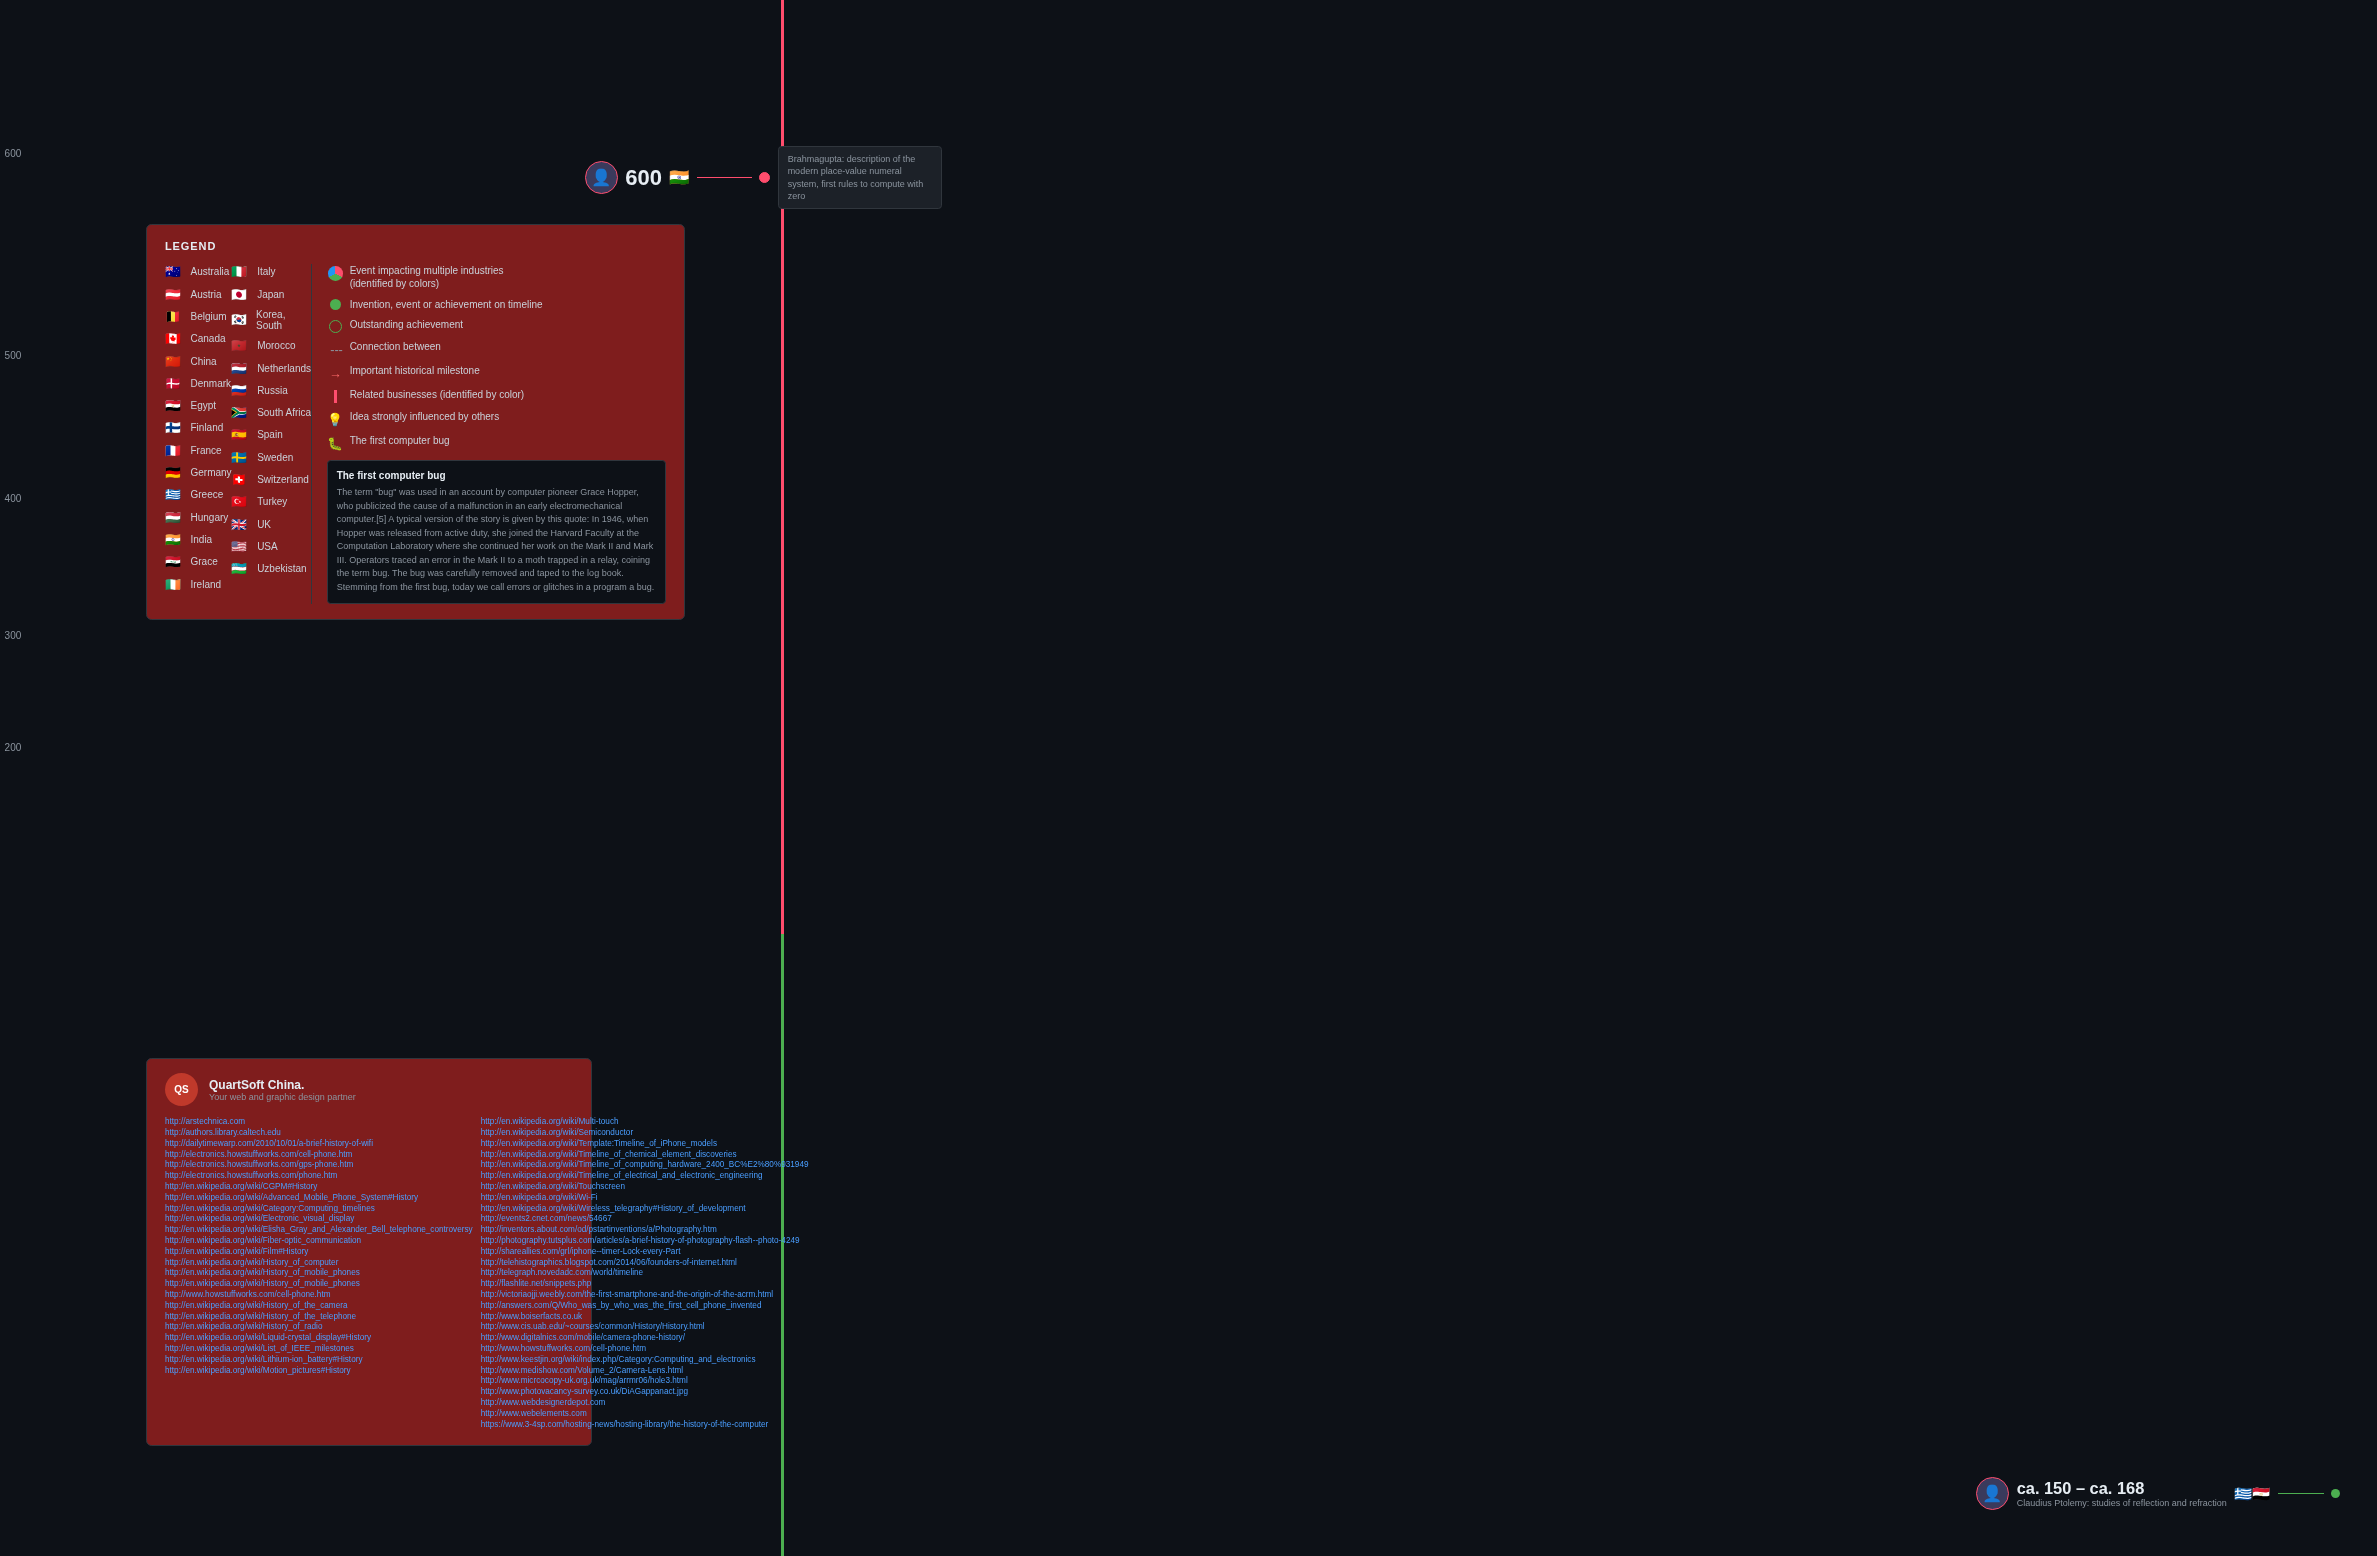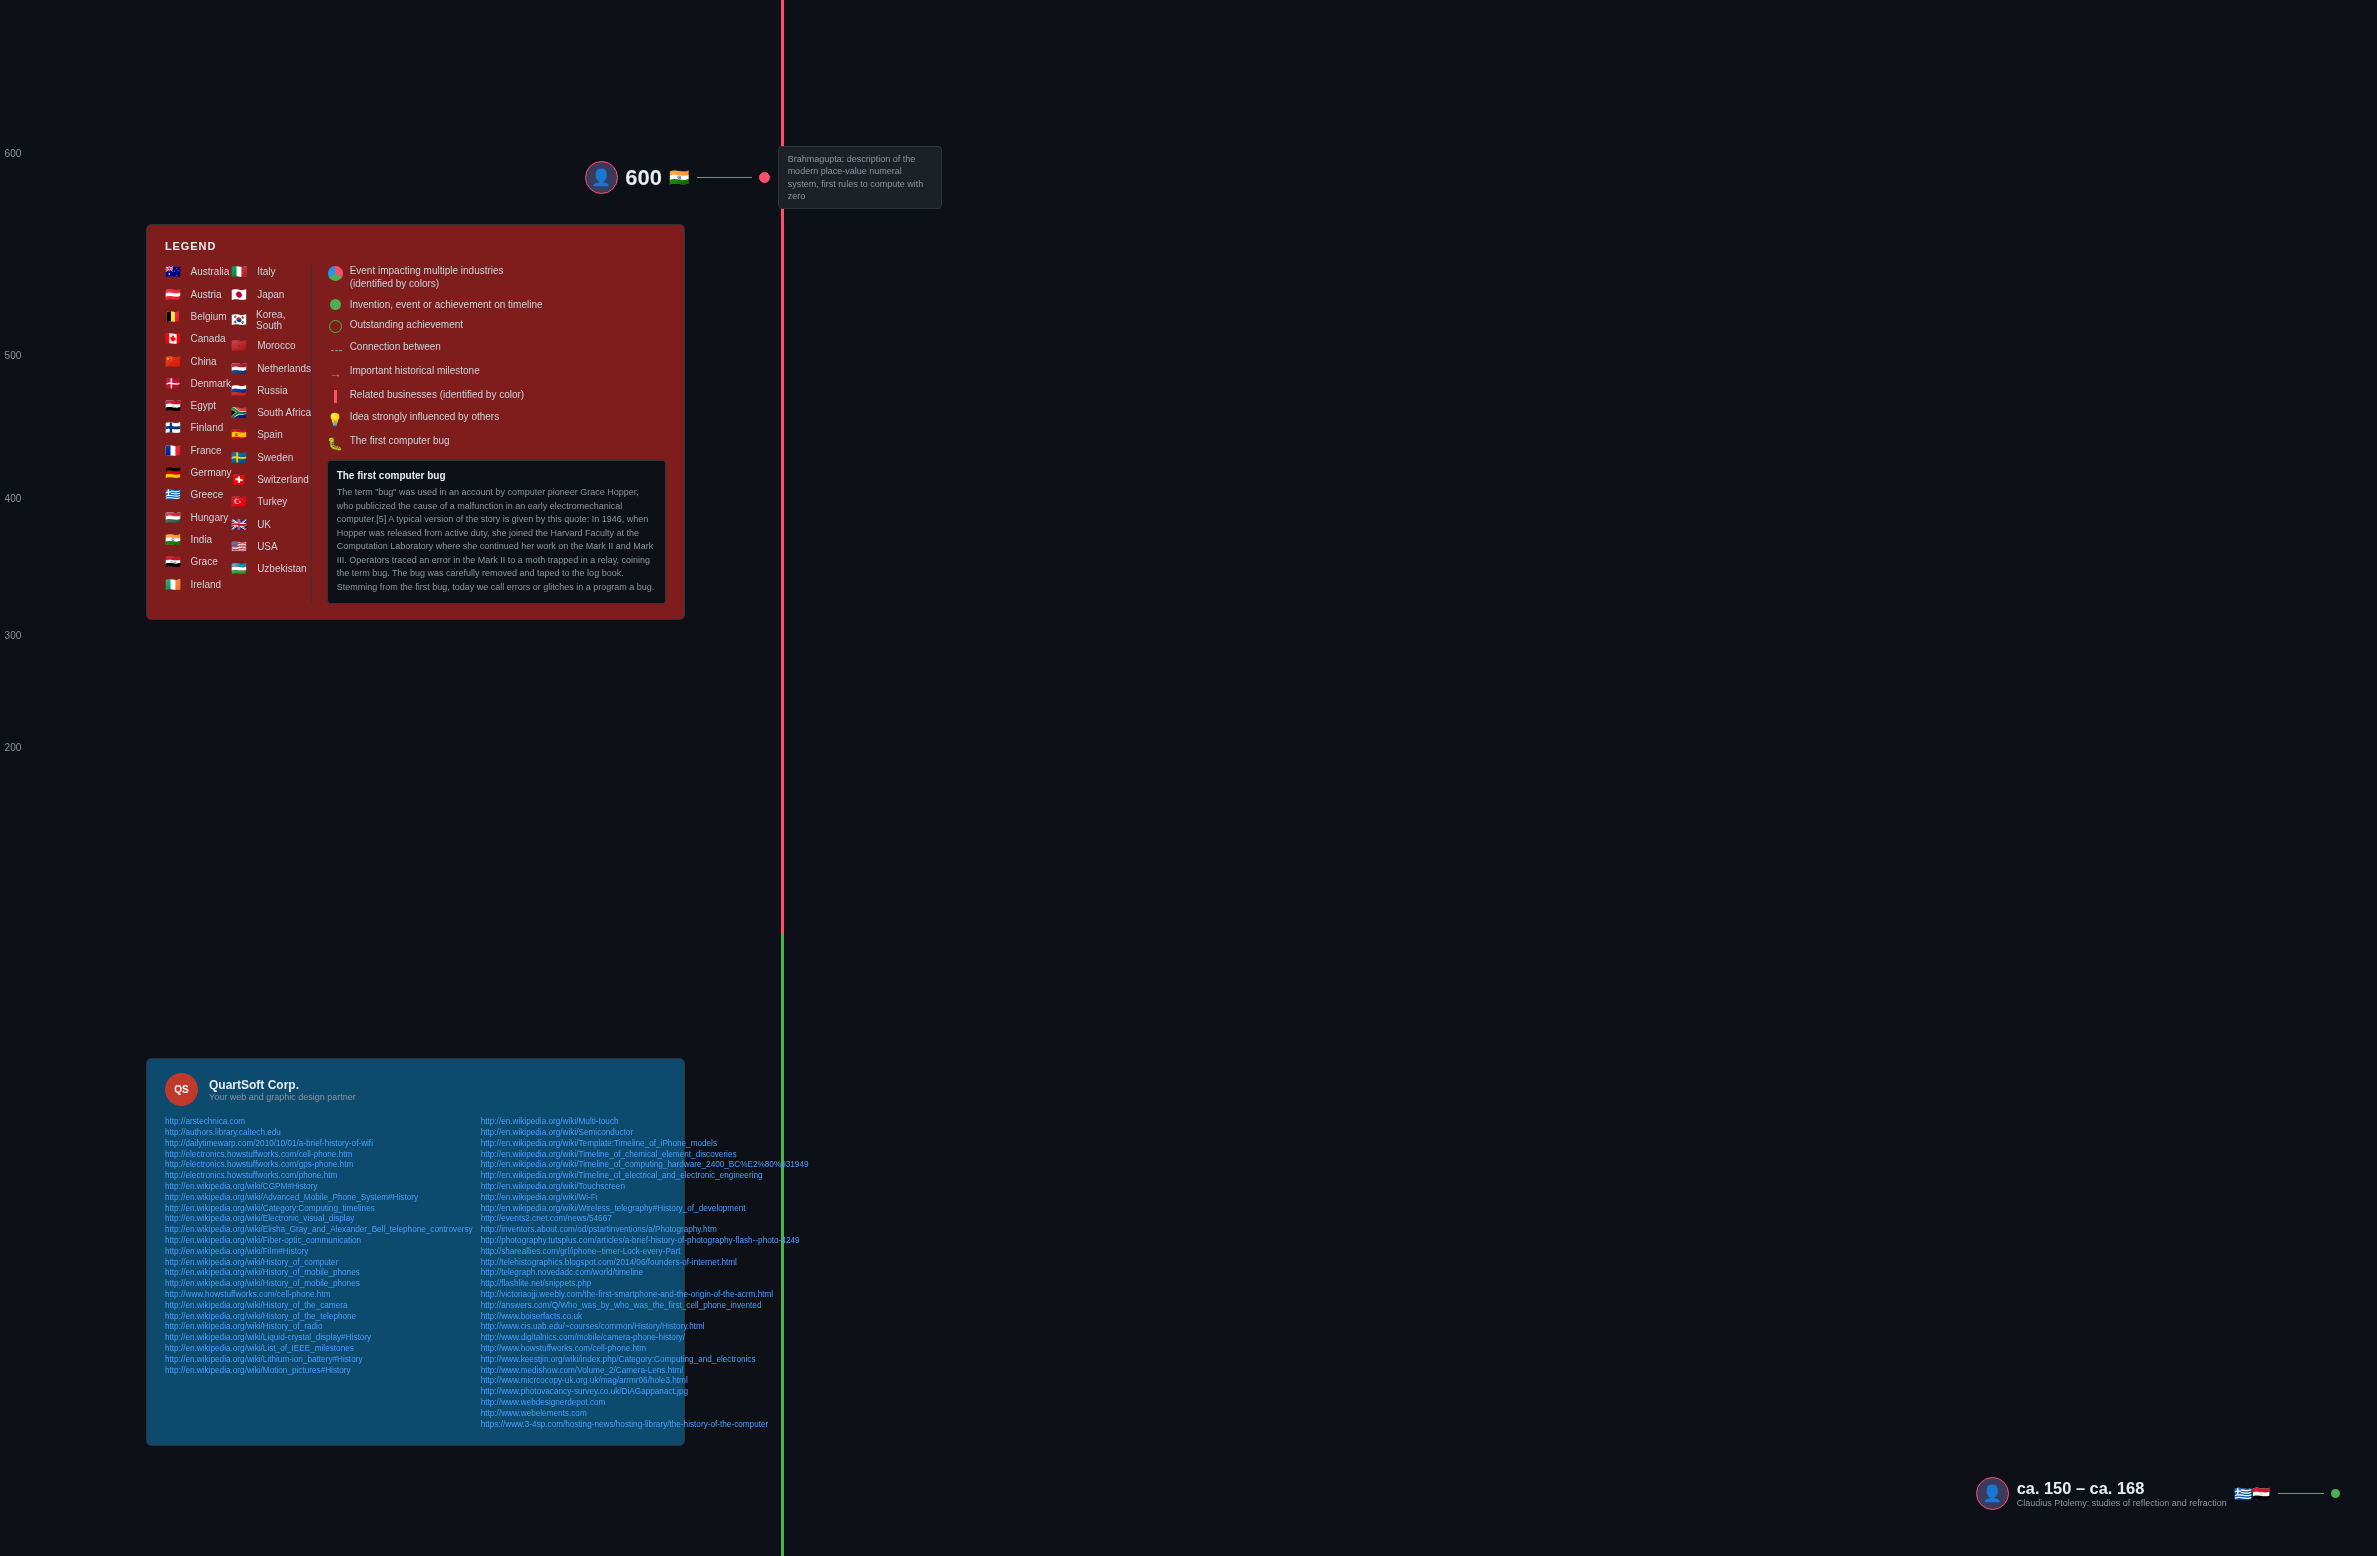--- a/index.html
+++ b/index.html
@@ -236,22 +236,22 @@
       font-size: 9px;
       color: #8b949e;
       line-height: 1.5;
     }
 
     
     .footer-panel {
       position: absolute;
       bottom: 110px;
       left: 146px;
-      width: 539px;
-      background: #0c4a6e;
+      width: 446px;
+      background: #7f1d1d;
       border: 0.9px solid #30363d;
       border-radius: 5.5px;
       padding: 14.6px 18px;
       z-index: 10;
       margin-top: 44px;
     }
     .footer-header {
       display: flex;
       align-items: center;
       gap: 11px;
@@ -511,21 +511,21 @@
         <div class="bug-text">The term "bug" was used in an account by computer pioneer Grace Hopper, who publicized the cause of a malfunction in an early electromechanical computer.[5] A typical version of the story is given by this quote: In 1946, when Hopper was released from active duty, she joined the Harvard Faculty at the Computation Laboratory where she continued her work on the Mark II and Mark III. Operators traced an error in the Mark II to a moth trapped in a relay, coining the term bug. The bug was carefully removed and taped to the log book. Stemming from the first bug, today we call errors or glitches in a program a bug.</div>
       </div>
     </div>
   </div>
 </div>
 
 <div class="footer-panel">
   <div class="footer-header">
     <div class="qs-logo">QS</div>
     <div>
-      <div class="footer-company">QuartSoft Corp.</div>
+      <div class="footer-company">QuartSoft China.</div>
       <div class="footer-tagline">Your web and graphic design partner</div>
     </div>
   </div>
   <div class="footer-two-cols">
     <div class="footer-col">
       <a class="footer-link">http://arstechnica.com</a>
       <a class="footer-link">http://authors.library.caltech.edu</a>
       <a class="footer-link">http://dailytimewarp.com/2010/10/01/a-brief-history-of-wifi</a>
       <a class="footer-link">http://electronics.howstuffworks.com/cell-phone.htm</a>
       <a class="footer-link">http://electronics.howstuffworks.com/gps-phone.htm</a>

